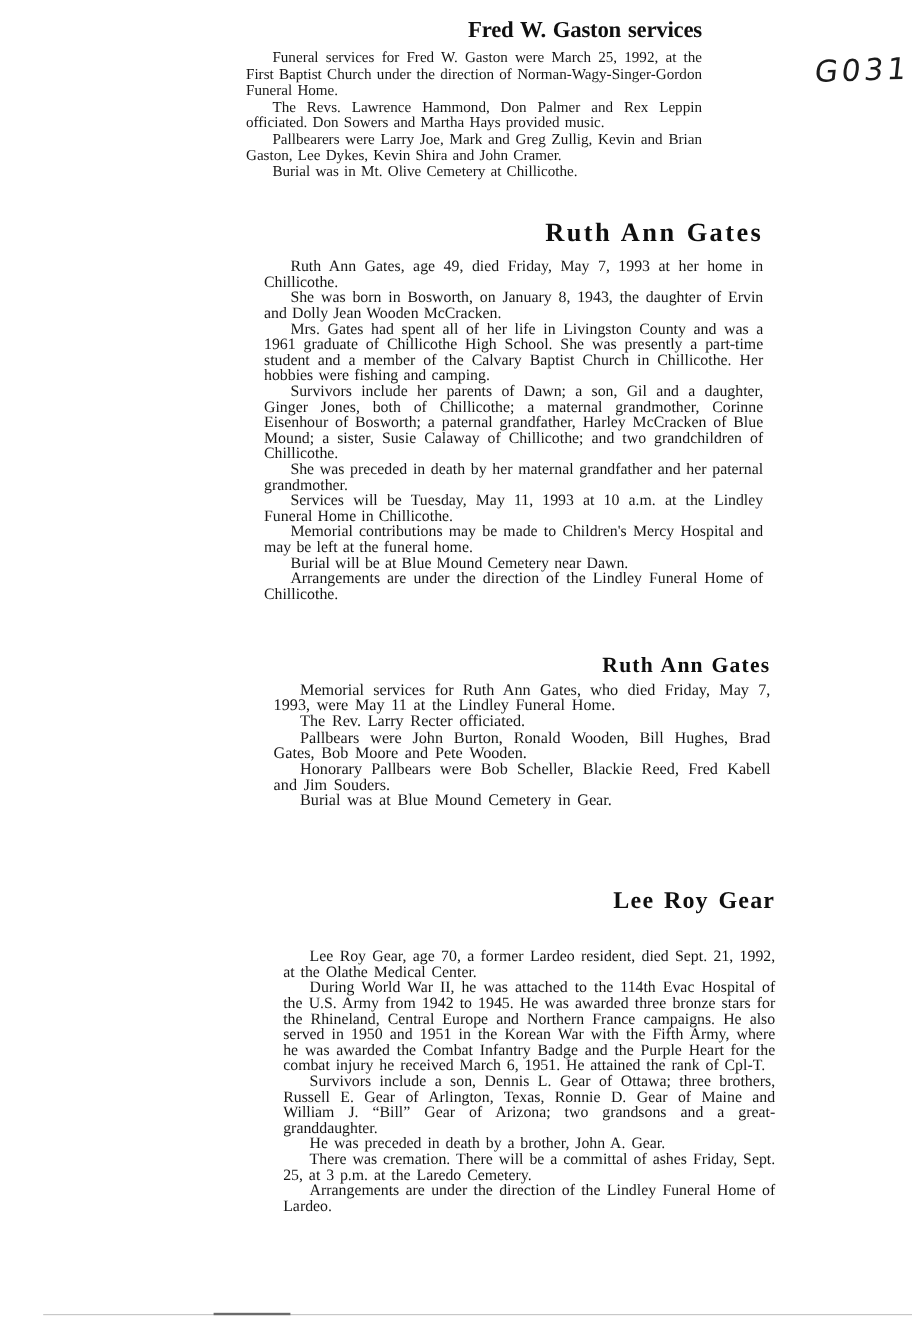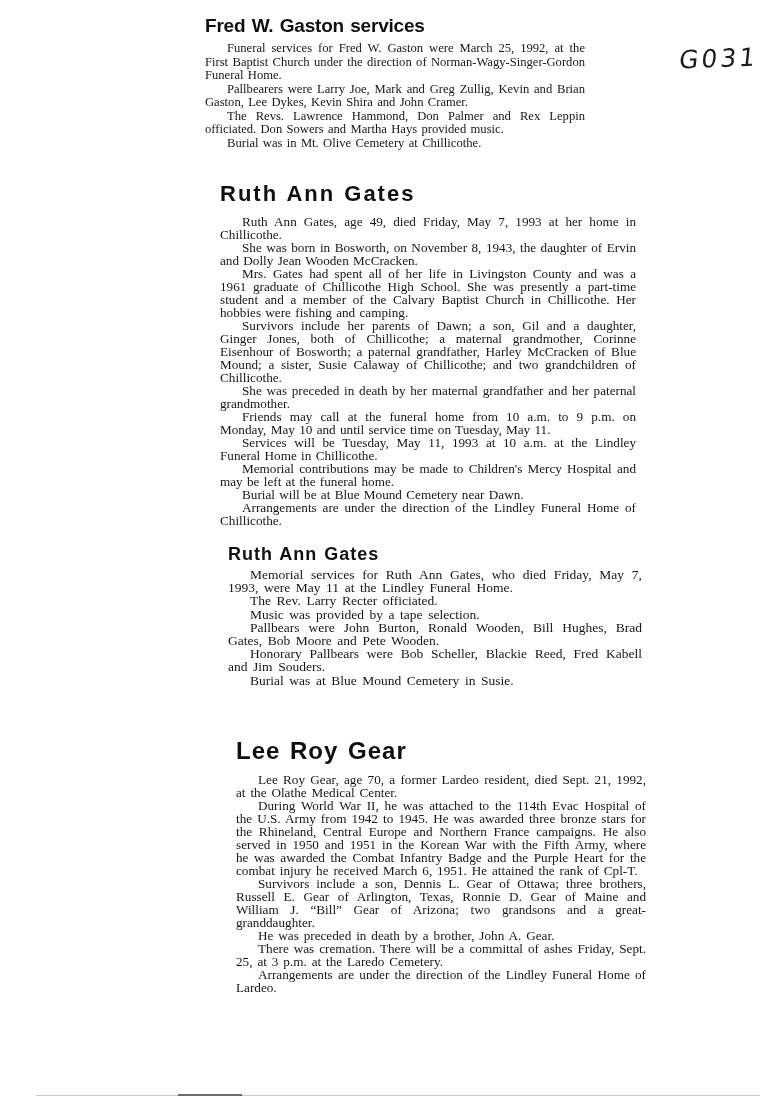--- a/index.html
+++ b/index.html
@@ -18,23 +18,23 @@
   }
   .obit {
     position: absolute;
     text-align: justify;
   }
   .obit p {
     margin: 0;
     text-indent: 22px;
   }
   .obit h1 {
-    font-family: Liberation Sans, sans-serif;
+    font-family: Liberation Serif, serif;
     font-weight: bold;
-    text-align: left;
+    text-align: right;
     text-indent: 0;
     margin: 0;
     color: #101010;
   }
   
   #obit-gaston {
     left: 205px; top: 14px; width: 380px;
     font-size: 12.6px; line-height: 13.5px; word-spacing: 1.2px;
   }
   #obit-gaston h1 {
@@ -55,21 +55,21 @@
   }
   #obit-ruth-2 h1 {
     font-size: 18px; line-height: 22px; letter-spacing: 1px; margin-bottom: 3px; word-spacing: 1px;
   }
   
   #obit-gear {
     left: 236px; top: 736px; width: 410px;
     font-size: 13.2px; line-height: 13px; word-spacing: 1.6px;
   }
   #obit-gear h1 {
-    font-size: 24px; line-height: 30px; letter-spacing: 1px; margin-bottom: 7px; word-spacing: 2px;
+    font-size: 20px; line-height: 30px; letter-spacing: 1px; margin-bottom: 24px; word-spacing: 2px;
   }
   
   .handwritten-code {
     position: absolute;
     top: 44px;
     right: 2px;
     font-family: "DejaVu Sans", sans-serif;
     font-size: 25px;
     color: #1c1c1c;
     letter-spacing: 3px;
@@ -93,47 +93,45 @@
 </head>
 <body>
 
 <div class="page">
 
   <div class="handwritten-code">G031</div>
 
   <section class="obit" id="obit-gaston">
     <h1>Fred W. Gaston services</h1>
     <p>Funeral services for Fred W. Gaston were March 25, 1992, at the First Baptist Church under the direction of Norman-Wagy-Singer-Gordon Funeral Home.</p>
+    <p>The Revs. Lawrence Hammond, Don Palmer and Rex Leppin officiated. Don Sowers and Martha Hays provided music.</p>
     <p>Pallbearers were Larry Joe, Mark and Greg Zullig, Kevin and Brian Gaston, Lee Dykes, Kevin Shira and John Cramer.</p>
-    <p>The Revs. Lawrence Hammond, Don Palmer and Rex Leppin officiated. Don Sowers and Martha Hays provided music.</p>
     <p>Burial was in Mt. Olive Cemetery at Chillicothe.</p>
   </section>
 
   <section class="obit" id="obit-ruth-1">
     <h1>Ruth Ann Gates</h1>
     <p>Ruth Ann Gates, age 49, died Friday, May 7, 1993 at her home in Chillicothe.</p>
-    <p>She was born in Bosworth, on November 8, 1943, the daughter of Ervin and Dolly Jean Wooden McCracken.</p>
+    <p>She was born in Bosworth, on January 8, 1943, the daughter of Ervin and Dolly Jean Wooden McCracken.</p>
     <p>Mrs. Gates had spent all of her life in Livingston County and was a 1961 graduate of Chillicothe High School. She was presently a part-time student and a member of the Calvary Baptist Church in Chillicothe. Her hobbies were fishing and camping.</p>
     <p>Survivors include her parents of Dawn; a son, Gil and a daughter, Ginger Jones, both of Chillicothe; a maternal grandmother, Corinne Eisenhour of Bosworth; a paternal grandfather, Harley McCracken of Blue Mound; a sister, Susie Calaway of Chillicothe; and two grandchildren of Chillicothe.</p>
     <p>She was preceded in death by her maternal grandfather and her paternal grandmother.</p>
-    <p>Friends may call at the funeral home from 10 a.m. to 9 p.m. on Monday, May 10 and until service time on Tuesday, May 11.</p>
     <p>Services will be Tuesday, May 11, 1993 at 10 a.m. at the Lindley Funeral Home in Chillicothe.</p>
     <p>Memorial contributions may be made to Children's Mercy Hospital and may be left at the funeral home.</p>
     <p>Burial will be at Blue Mound Cemetery near Dawn.</p>
     <p>Arrangements are under the direction of the Lindley Funeral Home of Chillicothe.</p>
   </section>
 
   <section class="obit" id="obit-ruth-2">
     <h1>Ruth Ann Gates</h1>
     <p>Memorial services for Ruth Ann Gates, who died Friday, May 7, 1993, were May 11 at the Lindley Funeral Home.</p>
     <p>The Rev. Larry Recter officiated.</p>
-    <p>Music was provided by a tape selection.</p>
     <p>Pallbears were John Burton, Ronald Wooden, Bill Hughes, Brad Gates, Bob Moore and Pete Wooden.</p>
     <p>Honorary Pallbears were Bob Scheller, Blackie Reed, Fred Kabell and Jim Souders.</p>
-    <p>Burial was at Blue Mound Cemetery in Susie.</p>
+    <p>Burial was at Blue Mound Cemetery in Gear.</p>
   </section>
 
   <section class="obit" id="obit-gear">
     <h1>Lee Roy Gear</h1>
     <p>Lee Roy Gear, age 70, a former Lardeo resident, died Sept. 21, 1992, at the Olathe Medical Center.</p>
     <p>During World War II, he was attached to the 114th Evac Hospital of the U.S. Army from 1942 to 1945. He was awarded three bronze stars for the Rhineland, Central Europe and Northern France campaigns. He also served in 1950 and 1951 in the Korean War with the Fifth Army, where he was awarded the Combat Infantry Badge and the Purple Heart for the combat injury he received March 6, 1951. He attained the rank of Cpl-T.</p>
     <p>Survivors include a son, Dennis L. Gear of Ottawa; three brothers, Russell E. Gear of Arlington, Texas, Ronnie D. Gear of Maine and William J. “Bill” Gear of Arizona; two grandsons and a great-granddaughter.</p>
     <p>He was preceded in death by a brother, John A. Gear.</p>
     <p>There was cremation. There will be a committal of ashes Friday, Sept. 25, at 3 p.m. at the Laredo Cemetery.</p>
     <p>Arrangements are under the direction of the Lindley Funeral Home of Lardeo.</p>

